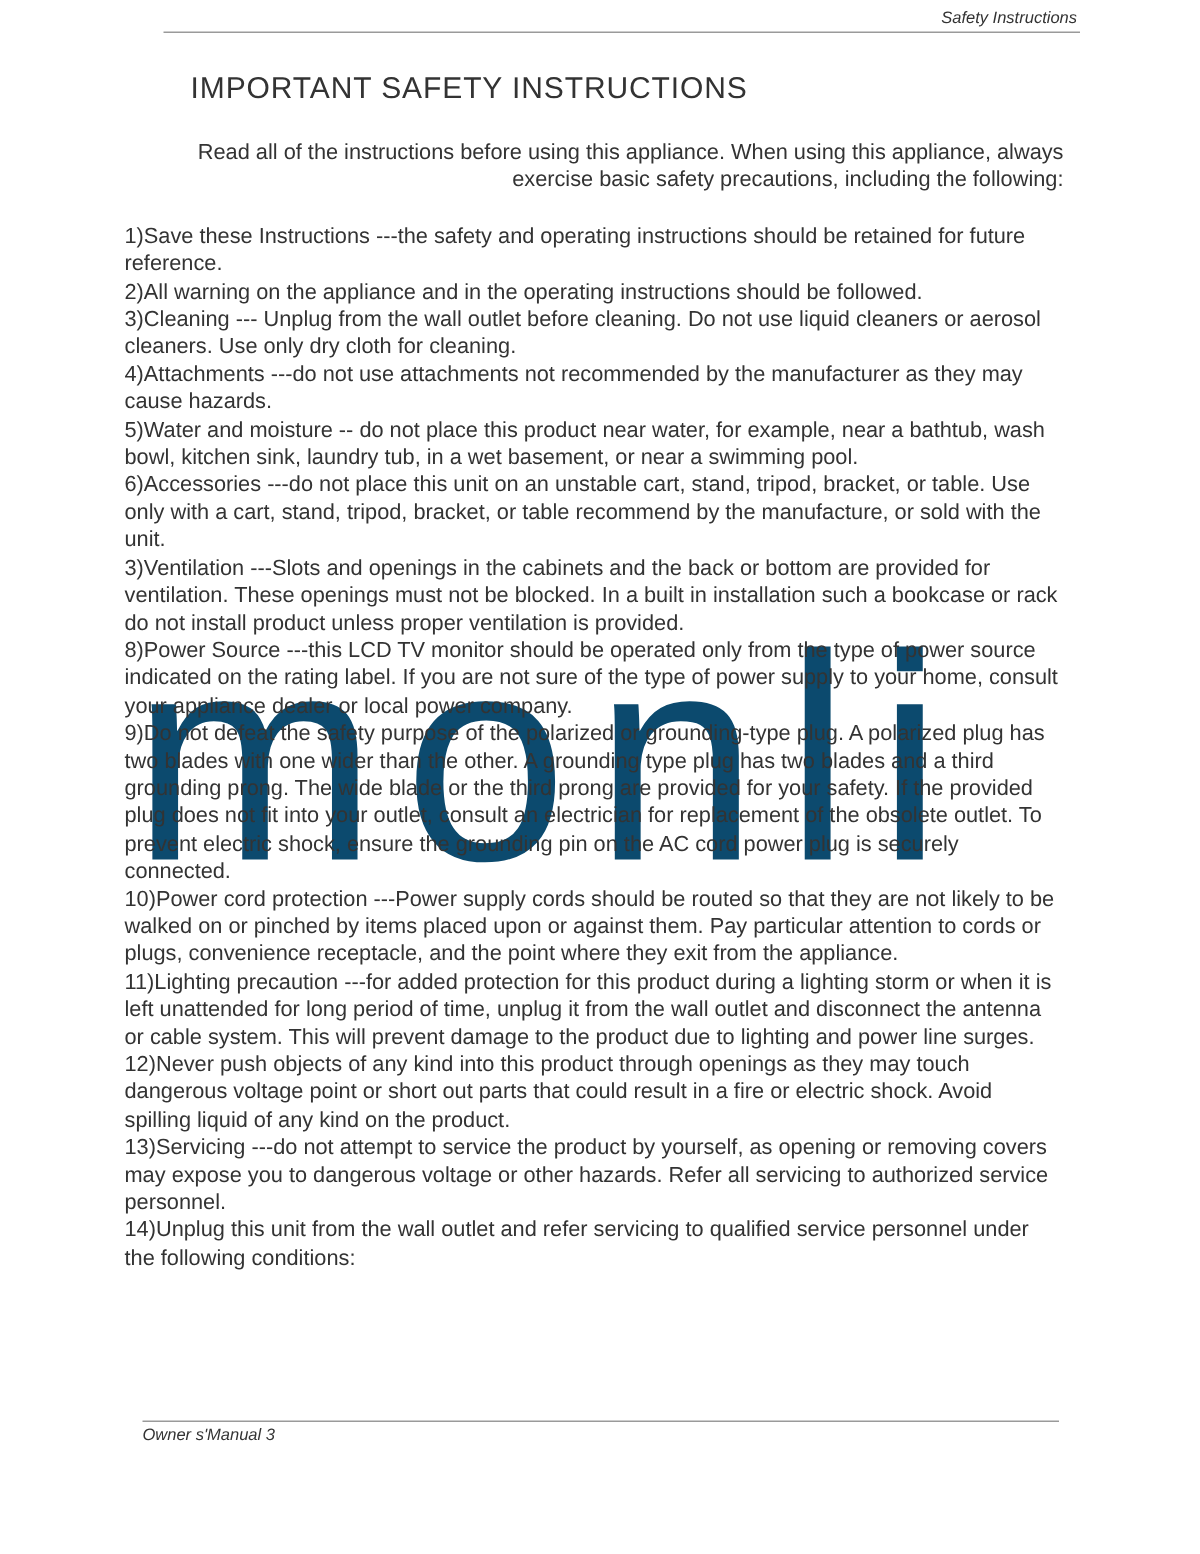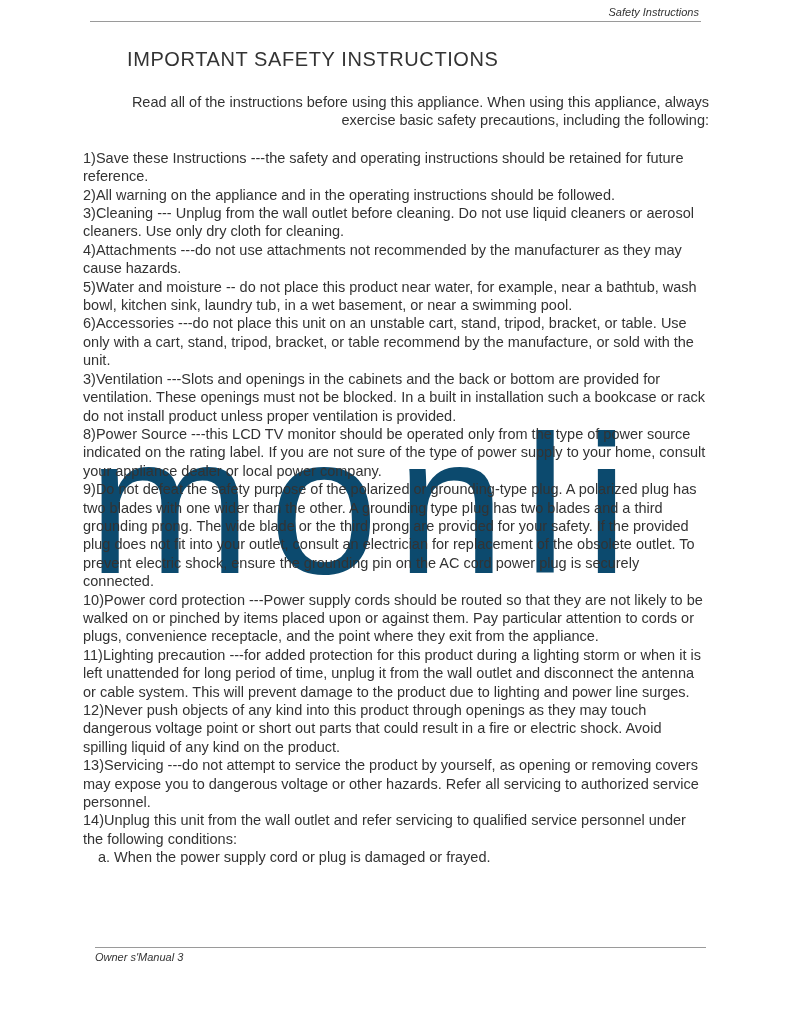--- a/index.html
+++ b/index.html
@@ -13,21 +13,21 @@
     height: 1036px;
     background: #ffffff;
     font-family: "Liberation Sans", sans-serif;
     color: #333333;
     overflow: hidden;
   }
   
   .page-header {
     position: absolute;
     top: 0;
-    left: 90px;
+    left: 109px;
     width: 611px;
   }
   .header-label {
     display: block;
     text-align: right;
     font-size: 11px;
     font-style: italic;
     color: #333333;
     padding: 6px 2px 3px 0;
   }
@@ -119,21 +119,20 @@
       <p class="item">5)Water and moisture -- do not place this product near water, for example, near a bathtub, wash bowl, kitchen sink, laundry tub, in a wet basement, or near a swimming pool.</p>
       <p class="item">6)Accessories ---do not place this unit on an unstable cart, stand, tripod, bracket, or table. Use only with a cart, stand, tripod, bracket, or table recommend by the manufacture, or sold with the unit.</p>
       <p class="item">3)Ventilation ---Slots and openings in the cabinets and the back or bottom are provided for ventilation. These openings must not be blocked. In a built in installation such a bookcase or rack do not install product unless proper ventilation is provided.</p>
       <p class="item">8)Power Source ---this LCD TV monitor should be operated only from the type of power source indicated on the rating label. If you are not sure of the type of power supply to your home, consult your appliance dealer or local power company.</p>
       <p class="item">9)Do not defeat the safety purpose of the polarized or grounding-type plug. A polarized plug has two blades with one wider than the other. A grounding type plug has two blades and a third grounding prong. The wide blade or the third prong are provided for your safety. If the provided plug does not fit into your outlet, consult an electrician for replacement of the obsolete outlet. To prevent electric shock, ensure the grounding pin on the AC cord power plug is securely connected.</p>
       <p class="item">10)Power cord protection ---Power supply cords should be routed so that they are not likely to be walked on or pinched by items placed upon or against them. Pay particular attention to cords or plugs, convenience receptacle, and the point where they exit from the appliance.</p>
       <p class="item">11)Lighting precaution ---for added protection for this product during a lighting storm or when it is left unattended for long period of time, unplug it from the wall outlet and disconnect the antenna or cable system. This will prevent damage to the product due to lighting and power line surges.</p>
       <p class="item">12)Never push objects of any kind into this product through openings as they may touch dangerous voltage point or short out parts that could result in a fire or electric shock. Avoid spilling liquid of any kind on the product.</p>
       <p class="item">13)Servicing ---do not attempt to service the product by yourself, as opening or removing covers may expose you to dangerous voltage or other hazards. Refer all servicing to authorized service personnel.</p>
       <p class="item">14)Unplug this unit from the wall outlet and refer servicing to qualified service personnel under the following conditions:</p>
-      <p class="sub-item">a. When the power supply cord or plug is damaged or frayed.</p>
     </div>
   </div>
 
   <div class="page-footer">
     <div class="rule"></div>
     <span class="footer-label">Owner s'Manual 3</span>
   </div>
 
 </div>
 

